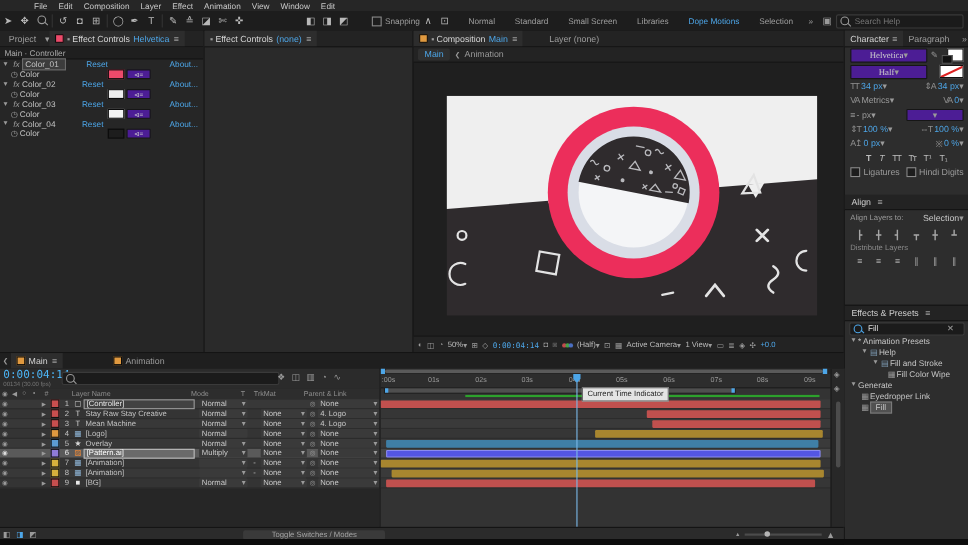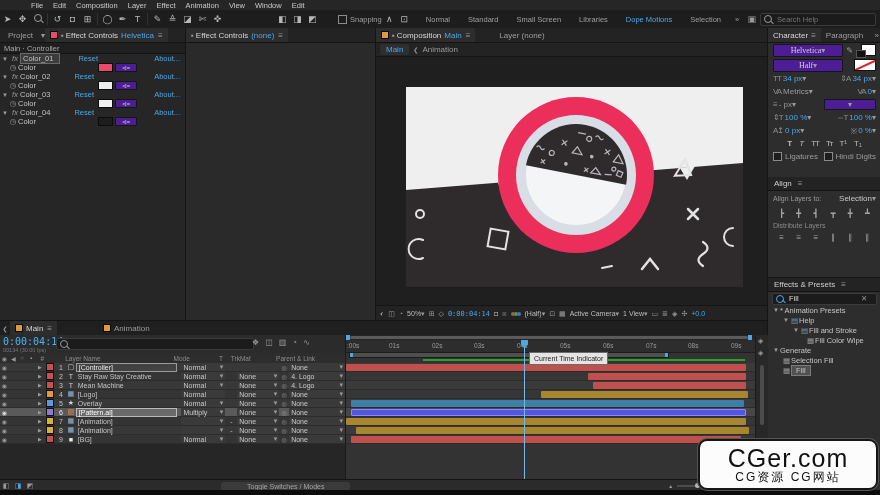--- a/index.html
+++ b/index.html
@@ -466,21 +466,21 @@
     <div class="tree-row" style="padding-left:38px">
       <span class="i" style="width:9px;color:#9a9a9a">▦</span>
       <span>Fill Color Wipe</span>
     </div>
     <div class="tree-row" style="padding-left:4px">
       <span class="i" style="font-size:6px;width:8px">▼</span>
       <span>Generate</span>
     </div>
     <div class="tree-row" style="padding-left:14px">
       <span class="i" style="width:9px;color:#9a9a9a">▦</span>
-      <span>Selection Fill</span>
+      <span>Eyedropper Link</span>
     </div>
     <div class="tree-row" style="padding-left:14px">
       <span class="i" style="width:9px;color:#9a9a9a">▦</span>
       <span style="background:#515151;border:1px solid #7a7a7a;padding:0 4px">Fill</span>
     </div>
   </div>
 
   <div class="abs" style="left:0;top:320px;width:767px;height:172px;background:#262626;border-top:1px solid #141414">
 
     <div class="tabbar" style="background:#1f1f1f">
@@ -811,18 +811,14 @@
       <span class="i" style="font-size:5px">▲</span>
       <span style="width:70px;height:2px;background:#4c4c4c;margin:0 4px;position:relative">
         <span class="abs" style="left:18px;top:-2px;width:5px;height:5px;border-radius:50%;background:#b5b5b5"></span>
       </span>
       <span class="i" style="font-size:8px;margin-right:8px">▲</span>
     </div>
   </div>
 
   <div class="abs" style="left:0;top:490px;width:880px;height:5px;background:#0c0c0c"></div>
 
-  <div id="wm" class="abs">
-    <span class="t1">CGer.com</span>
-    <span class="t2">CG资源 CG网站</span>
-  </div>
 
 </div>
 
 </body></html>

